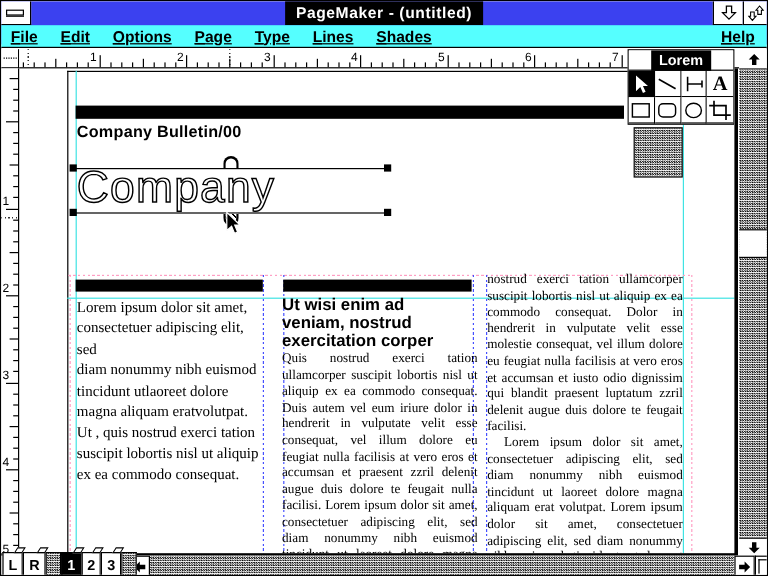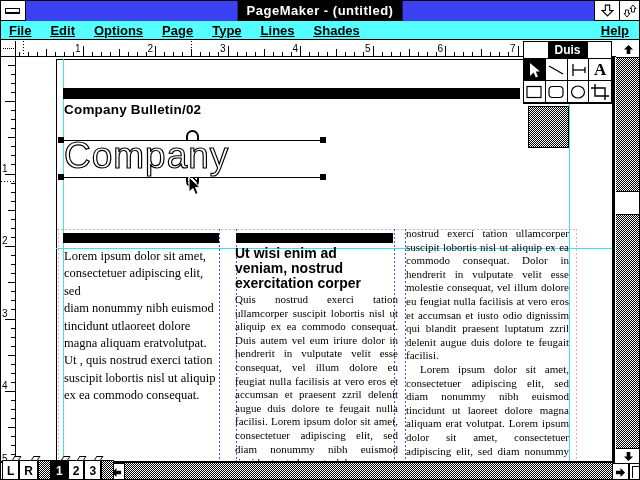--- a/index.html
+++ b/index.html
@@ -271,21 +271,21 @@
   <div class="hline cyan" style="left:55px;top:247px;width:556px"></div>
   <div class="hline pinkdoth" style="left:56px;top:228px;width:519px"></div>
   <div class="vline pinkdotv" style="left:57px;top:228px;height:232px"></div>
   <div class="vline pinkdotv" style="left:575px;top:228px;height:232px"></div>
   <div class="vline bluedot" style="left:218px;top:228px;height:232px"></div>
   <div class="vline bluedot" style="left:235px;top:228px;height:232px"></div>
   <div class="vline bluedot" style="left:393px;top:228px;height:232px"></div>
   <div class="vline bluedot" style="left:404px;top:228px;height:232px"></div>
 
   <div class="bar" style="left:62px;top:87px;width:457px;height:11px"></div>
-  <div class="kicker">Company Bulletin/02</div>
+  <div class="kicker">Company Bulletin/00</div>
   <div class="graybox checker"></div>
 
   <div class="headline">Company</div>
   <div class="shadeline" style="left:60px;top:139px;width:263px"></div>
   <div class="shadeline" style="left:60px;top:176px;width:263px"></div>
   <div class="handle" style="left:57px;top:136px"></div>
   <div class="handle" style="left:319px;top:136px"></div>
   <div class="handle" style="left:57px;top:173px"></div>
   <div class="handle" style="left:319px;top:173px"></div>
   <div class="loop top" style="left:185px;top:129px"></div>
@@ -308,21 +308,21 @@
   <div class="coltext colbody col2b" id="col2b">
       <p>Quis nostrud exerci tation ullamcorper suscipit lobortis nisl ut aliquip ex ea commodo consequat.  Duis autem vel eum iriure dolor in hendrerit in vulputate velit esse consequat, vel illum dolore eu feugiat nulla facilisis at vero eros et accumsan et praesent zzril delenit augue duis dolore te feugait nulla facilisi.  Lorem ipsum dolor sit amet, consectetuer adipiscing elit, sed diam nonummy nibh euismod tincidunt ut laoreet dolore magna aliquam erat volutpat.</p>
     </div>
   <div class="coltext colbody col3b" id="col3b">
       <p>nostrud exerci tation ullamcorper suscipit lobortis nisl ut aliquip ex ea commodo consequat.  Dolor in hendrerit in vulputate velit esse molestie consequat, vel illum dolore eu feugiat nulla facilisis at vero eros et accumsan et iusto odio dignissim qui blandit praesent luptatum zzril delenit augue duis dolore te feugait facilisi.</p>
       <p class="ind">Lorem ipsum dolor sit amet, consectetuer adipiscing elit, sed diam nonummy nibh euismod tincidunt ut laoreet dolore magna aliquam erat volutpat. Lorem ipsum dolor sit amet, consectetuer adipiscing elit, sed diam nonummy nibh euismod tincidunt ut laoreet dolore magna aliquam erat volutpat.</p>
     </div>
 
   <div class="tools">
     <div class="tools-title">
-      <div class="tools-chip">Duis</div>
+      <div class="tools-chip">Lorem</div>
     </div>
     <div class="tools-grid" id="toolsgrid">
         <div class="tool sel">
           <svg width="18" height="18" viewBox="0 0 18 18">
             <path d="M5 2 L5 15 L8.6 11.6 L10.8 16.6 L13 15.5 L10.8 10.6 L15 10.6 Z" fill="#fff"></path>
           </svg>
         </div>
         <div class="tool">
           <svg width="20" height="18" viewBox="0 0 20 18">
             <line x1="3" y1="5" x2="17" y2="13" stroke="#000" stroke-width="1.3"></line>

